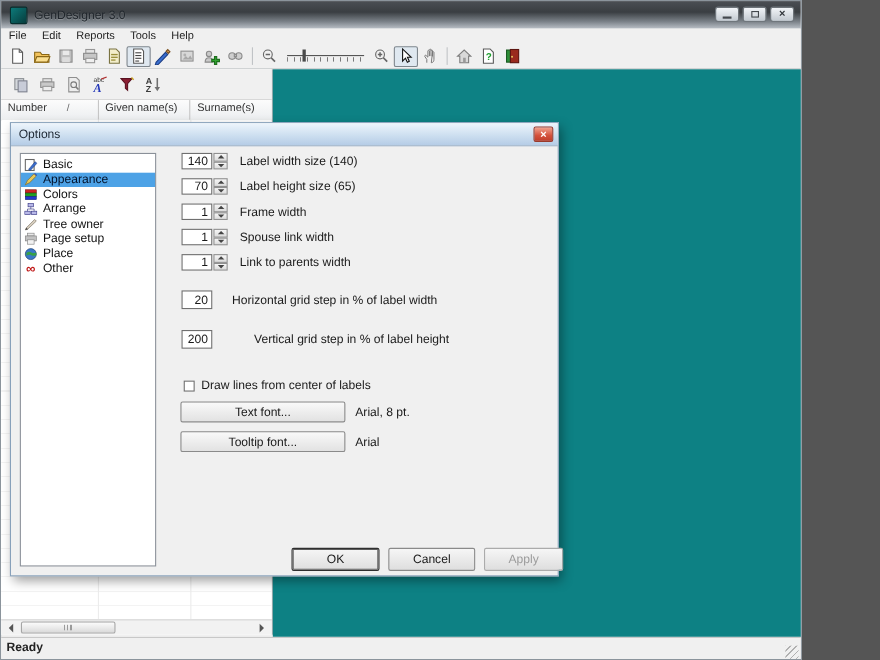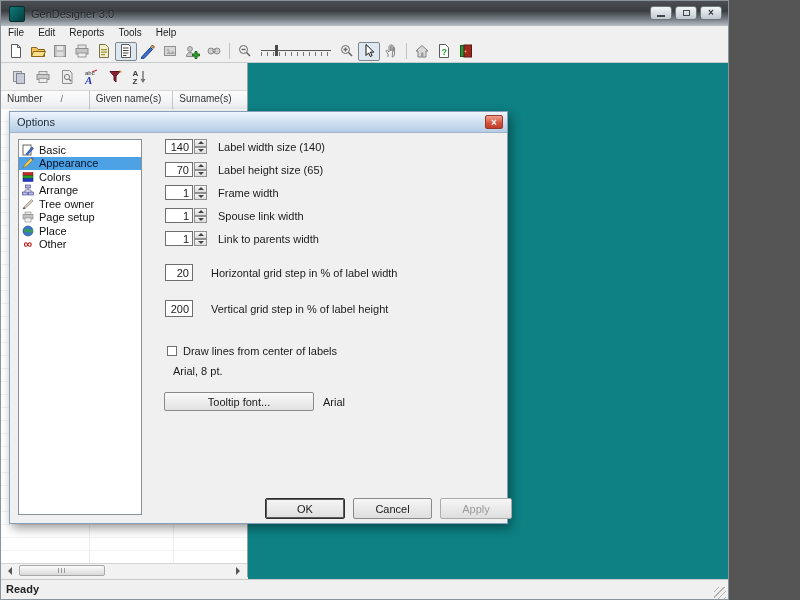--- a/index.html
+++ b/index.html
@@ -472,31 +472,32 @@
             <i class="tri-dn"></i>
           </span>
         </span>
       <span class="row-label">Link to parents width</span>
     </div>
 
     <div class="row" style="left:155px;top:152px;">
       <span class="gridbox">20</span>
       <span class="row-label">Horizontal grid step in % of label width</span>
     </div>
-    <div class="row" style="left:155px;top:188px;">
+    <div class="row" style="left:155px;top:188px;gap:20px;">
       <span class="gridbox">200</span>
       <span class="row-label">Vertical grid step in % of label height</span>
     </div>
 
     <div class="row" style="left:157px;top:233px;">
       <span class="checkbox"></span>
       <span class="row-label">Draw lines from center of labels</span>
     </div>
 
     <div class="row" style="left:154px;top:253px;">
+      <span class="fontbtn">Text font...</span>
       <span class="font-value">Arial, 8 pt.</span>
     </div>
     <div class="row" style="left:154px;top:280px;">
       <span class="fontbtn">Tooltip font...</span>
       <span class="font-value">Arial</span>
     </div>
 
     <div class="dlg-btn default btn-ok">OK</div>
     <div class="dlg-btn btn-cancel">Cancel</div>
     <div class="dlg-btn disabled btn-apply">Apply</div>

